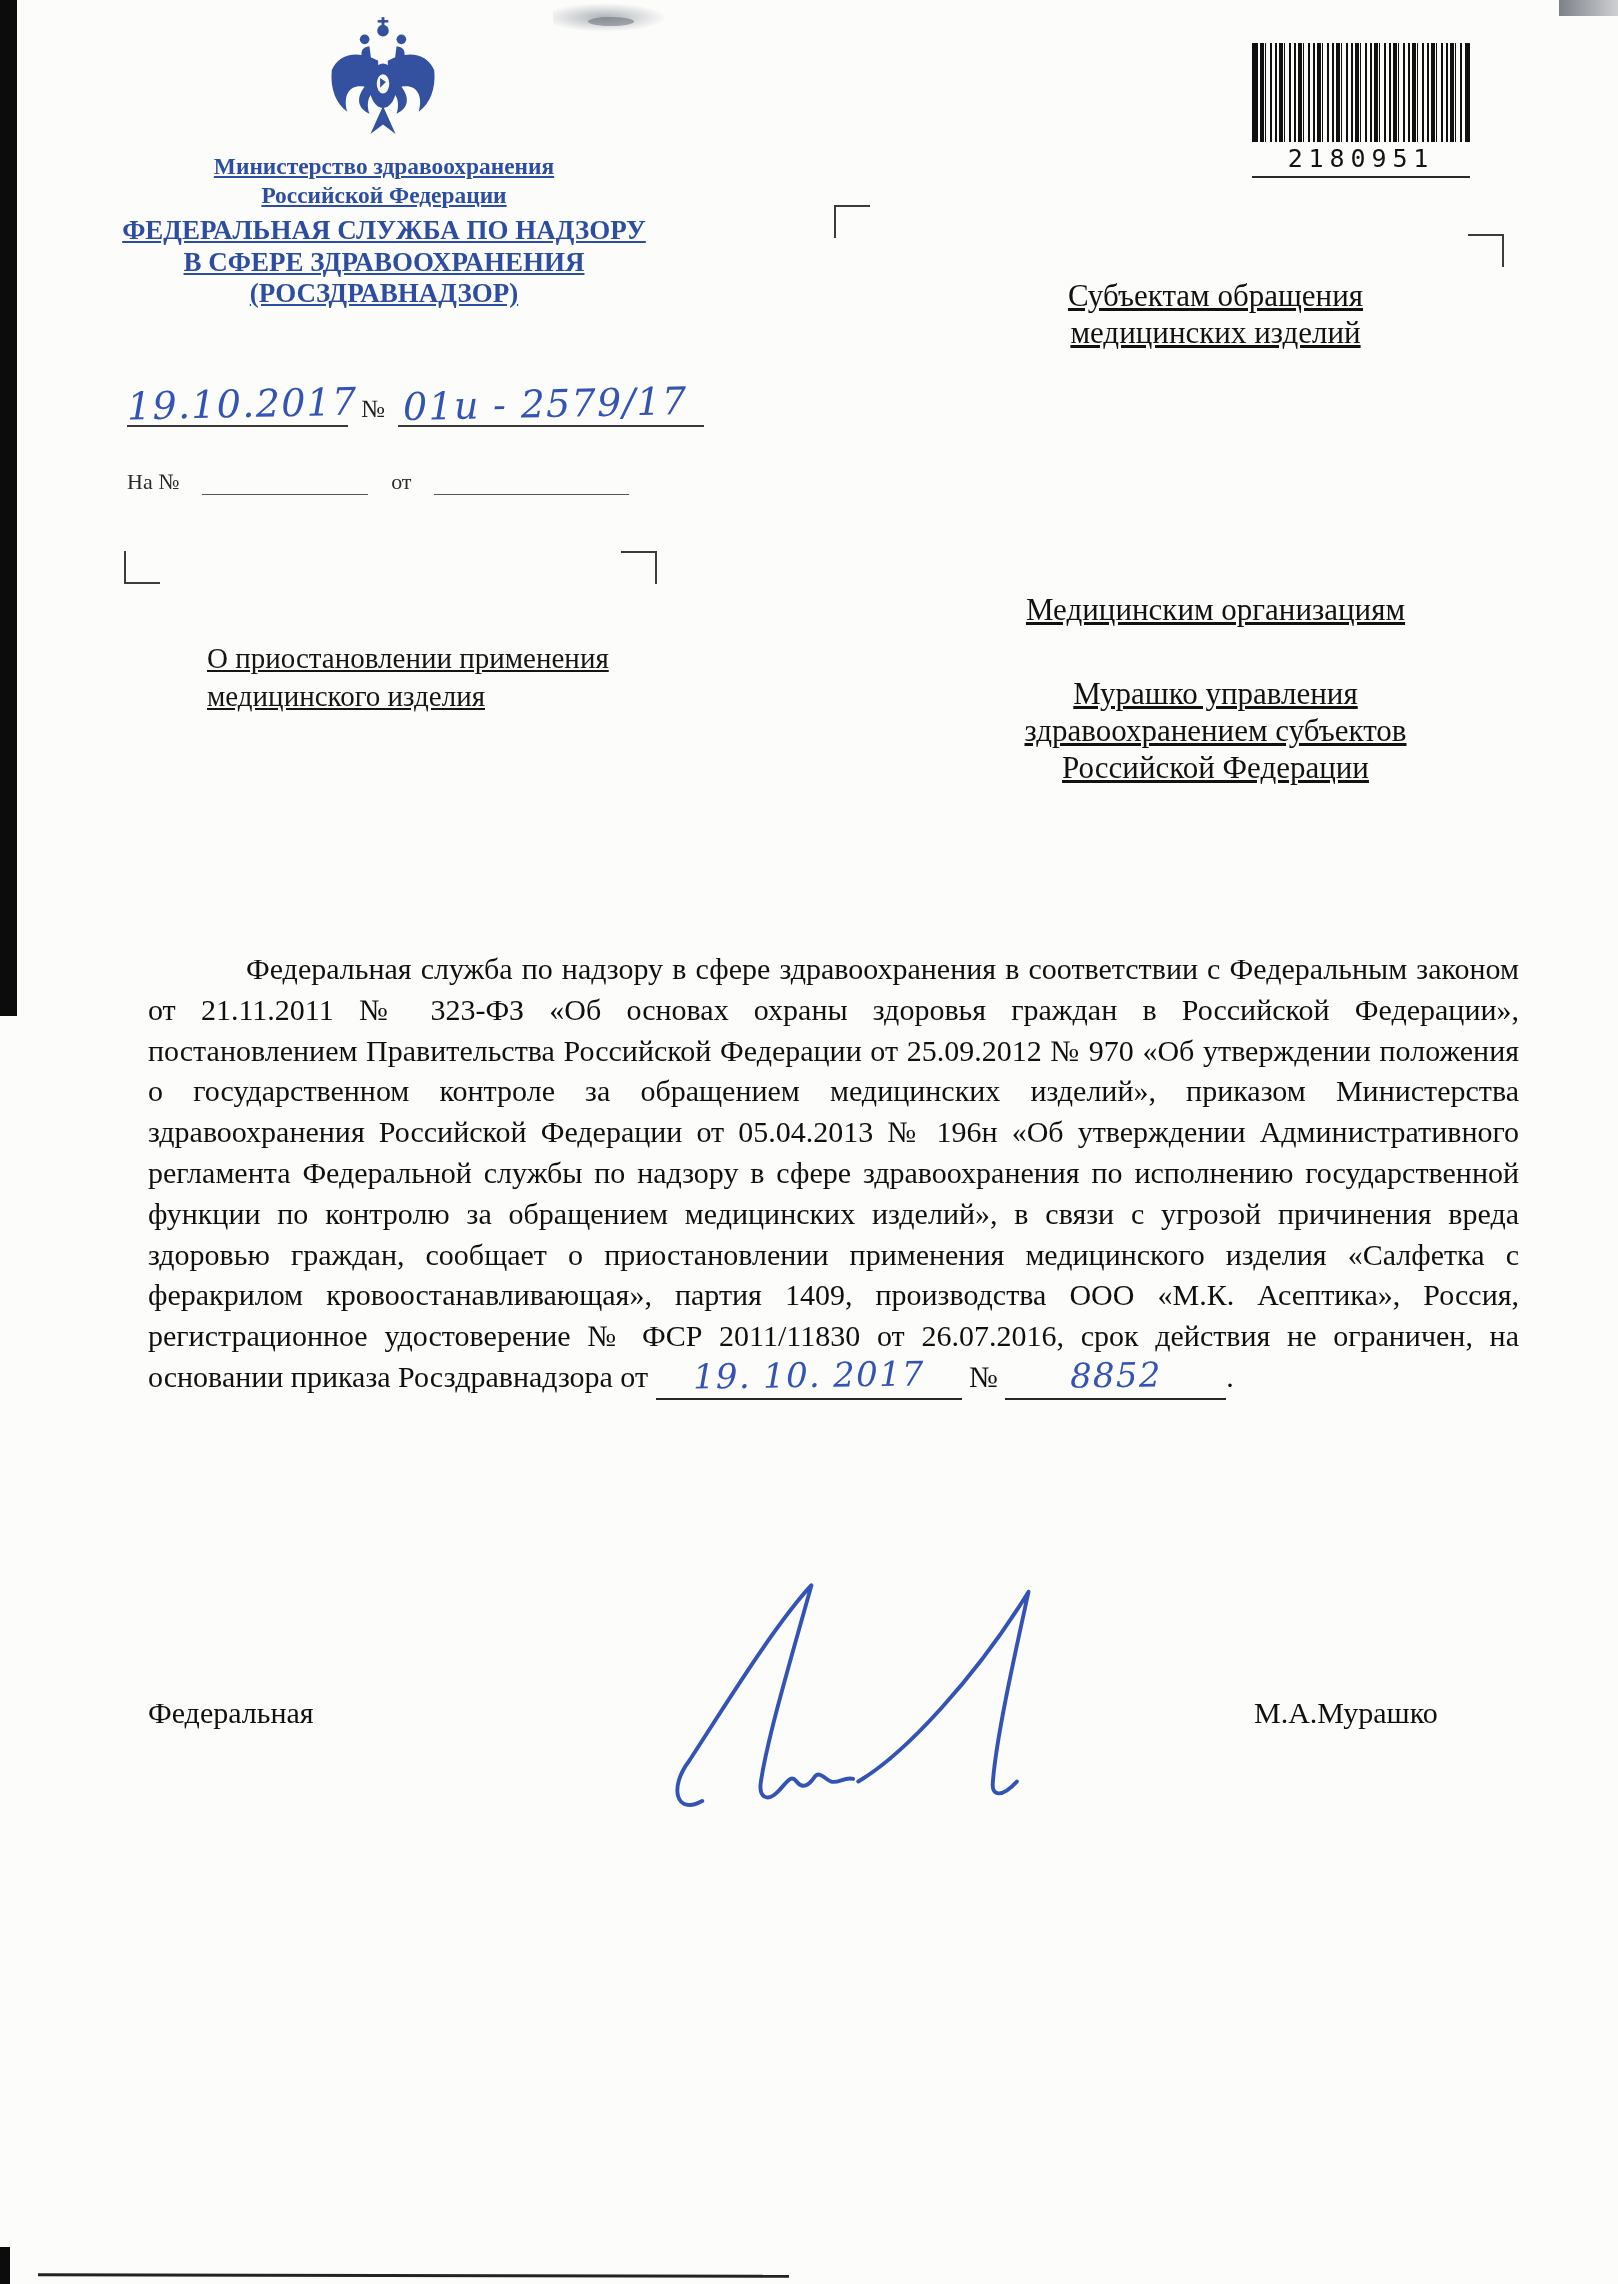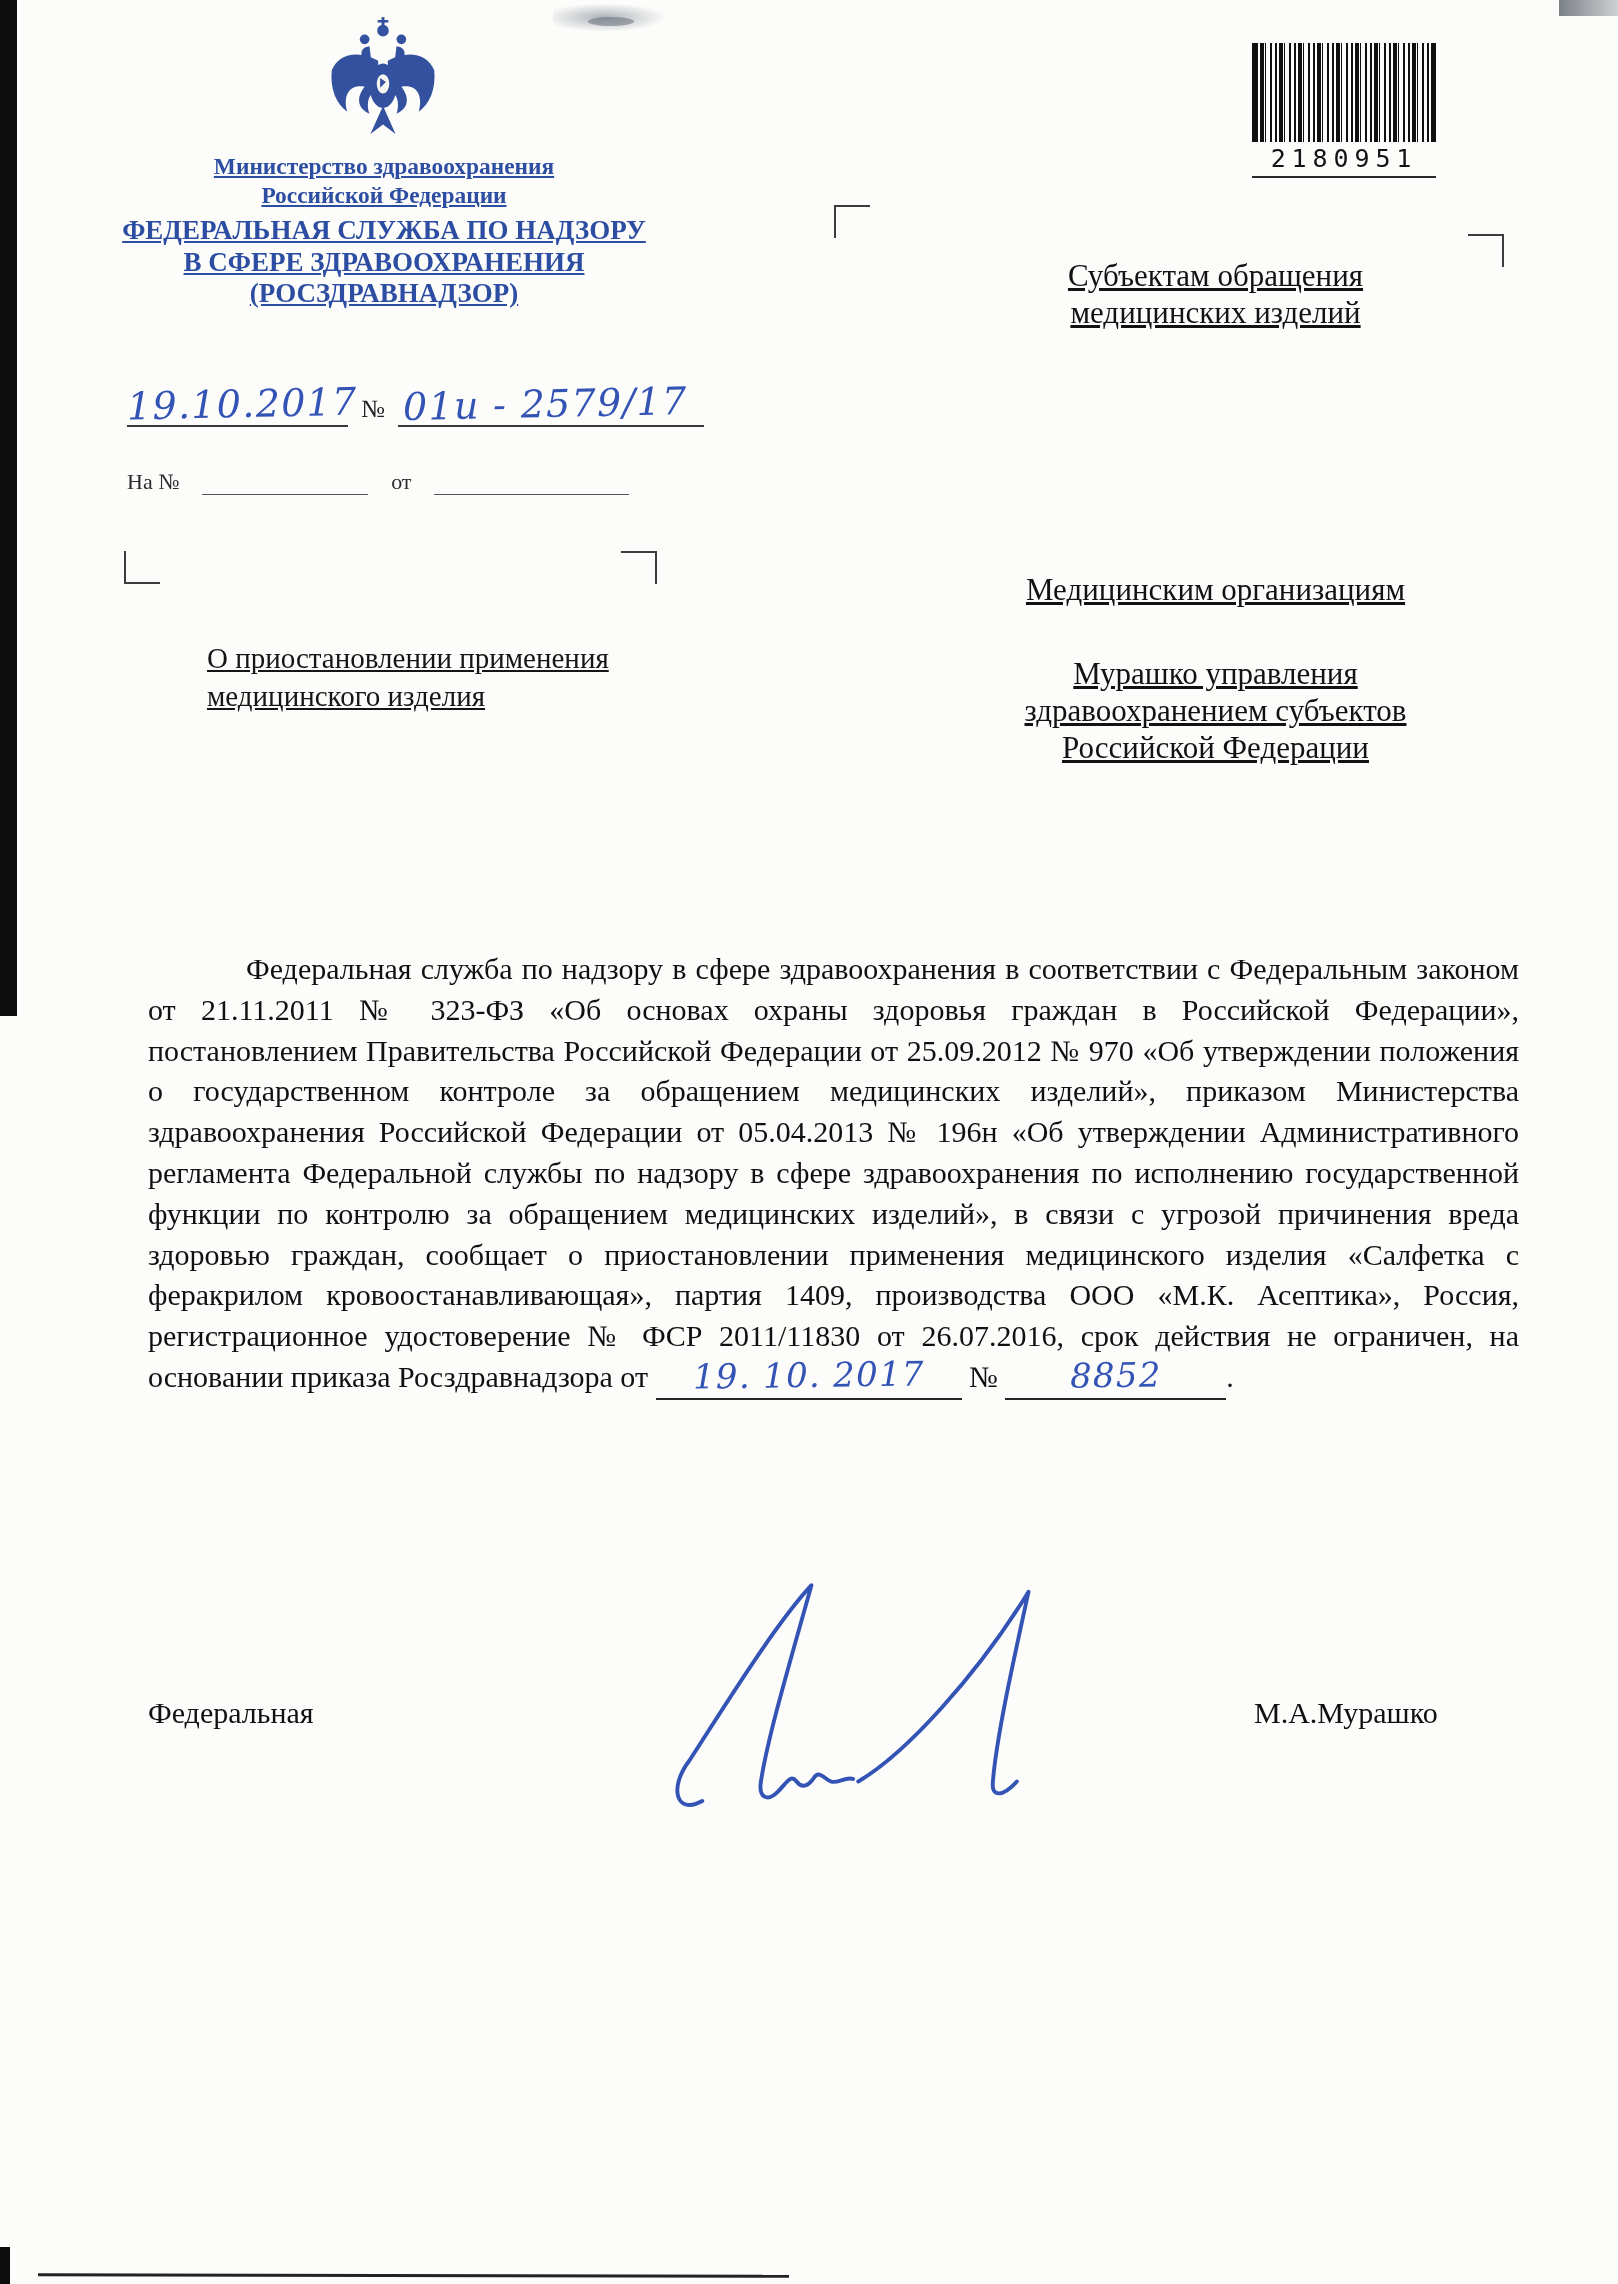--- a/index.html
+++ b/index.html
@@ -56,31 +56,31 @@
   .corner.bl { border-bottom:2px solid #3c3c3c; border-left:2px solid #3c3c3c; }
   .c-rec-l  { left:834px; top:205px; }
   .c-rec-r  { left:1468px; top:234px; }
   .c-subj-l { left:124px;  top:551px; }
   .c-subj-r { left:621px;  top:551px; }
 
   .subject { position:absolute; left:207px; top:602px; width:533px; font-size:29px; line-height:1.32;
              color:#151515;margin-top:37px; }
 
   
-  .barcode { position:absolute; left:1252px; top:43px; width:184px; text-align:center; }
+  .barcode { position:absolute; left:1252px; top:43px; width:218px; text-align:center; }
   .barcode-bars { height:99px; border-left:4.6px solid #101010; border-right:4.6px solid #101010;
       background:repeating-linear-gradient(90deg,
         #101010 0 2px,  #fbfbfa 2px 3.9px,  #101010 3.9px 7.8px, #fbfbfa 7.8px 9px,
         #101010 9px 10.4px, #fbfbfa 10.4px 14.3px, #101010 14.3px 15.6px, #fbfbfa 15.6px 19px); }
   .barcode-number { font-family:"DejaVu Sans Mono", monospace; font-size:25px; letter-spacing:5.9px;
                     color:#131313; border-bottom:2px solid #2a2a2a; padding:2px 0 3.3px; }
 
   
   .recipient { position:absolute; left:910px; width:611px; text-align:center; font-size:31px;
-               line-height:1.2; color:#121212; }
+               line-height:1.2; color:#121212;margin-top:20px; }
   .r0 { top:257px; } .r1 { top:397px; } .r2 { top:571px; } .r3 { top:655px; }
 
   
   .body-text { position:absolute; left:148px; top:938px; width:1371px; font-size:30px;
                line-height:1.36; text-align:justify; text-indent:98px; color:#101010;margin-top:11px; }
   .body-fill { border-bottom:2px solid #262626; text-align:center; }
   .body-fill.date { min-width:306px; }
   .body-fill.num  { min-width:221px; }
   .hw-body { font-size:34px; letter-spacing:1.3px; transform:rotate(-0.8deg); line-height:1; }
 

